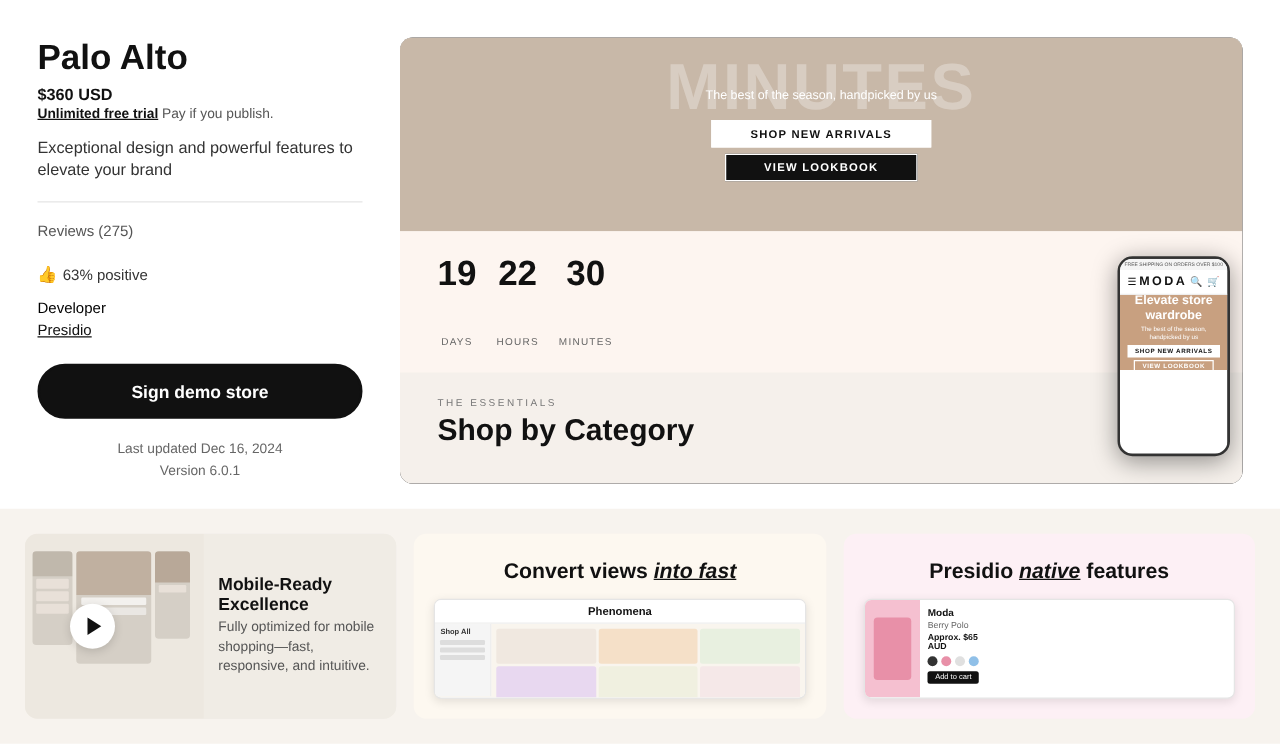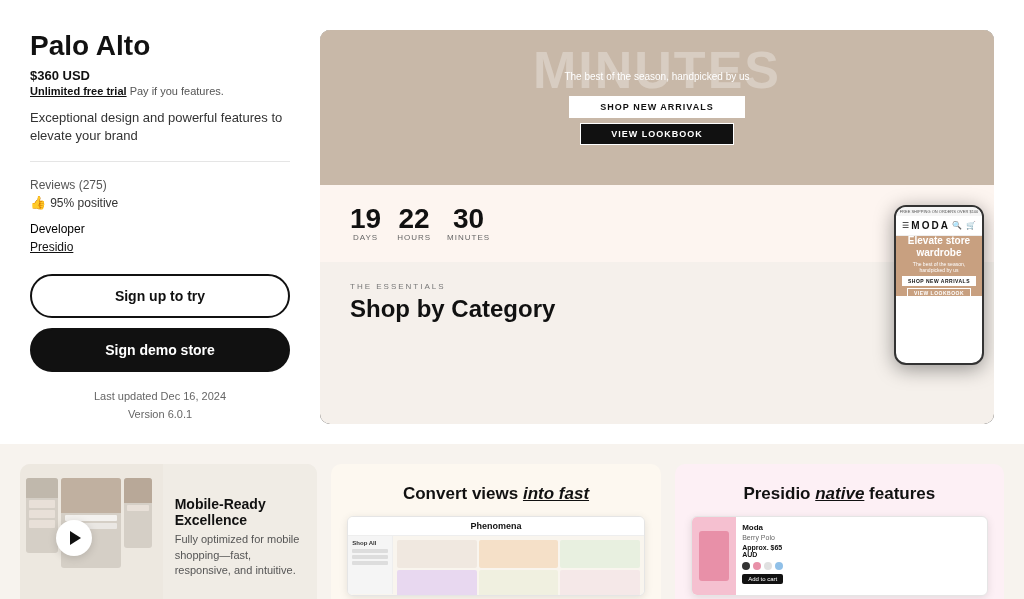--- a/index.html
+++ b/index.html
@@ -12,21 +12,21 @@
 
     
     .left-panel { width: 270px; flex-shrink: 0; padding-right: 10px; }
     .product-title { font-size: 28px; font-weight: 700; margin-bottom: 6px; }
     .product-price { font-size: 13px; font-weight: 600; color: #111; margin-bottom: 2px; }
     .free-trial-line { font-size: 11px; margin-bottom: 12px; }
     .free-trial-link { color: #111; text-decoration: underline; font-weight: 600; }
     .free-trial-text { color: #555; }
     .product-description { font-size: 13px; color: #333; margin-bottom: 16px; line-height: 1.4; border-bottom: 1px solid #e5e5e5; padding-bottom: 16px; }
     .reviews-section { margin-bottom: 12px; }
-    .reviews-label { font-size: 12px; color: #555; margin-bottom: 3px; }
+    .reviews-label { font-size: 12px; color: #555; margin-bottom: 20px; }
     .reviews-positive { font-size: 12px; color: #333; display: flex; align-items: center; gap: 4px; }
     .reviews-positive .thumb { font-size: 13px; }
     .developer-section { margin-bottom: 20px; }
     .developer-label { font-size: 12px; color: #000000; margin-bottom: 2px; }
     .developer-link { font-size: 12px; color: #111; text-decoration: underline; cursor: pointer; }
     .btn-signup { display: block; width: 100%; padding: 12px; border: 2px solid #111; border-radius: 30px; background: #fff; color: #111; font-size: 14px; font-weight: 600; cursor: pointer; text-align: center; margin-bottom: 10px; }
     .btn-demo { display: block; width: 100%; padding: 12px; border: 2px solid #111; border-radius: 30px; background: #111; color: #fff; font-size: 14px; font-weight: 600; cursor: pointer; text-align: center; margin-bottom: 16px; }
     .update-info { text-align: center; font-size: 11px; color: #666; line-height: 1.6; }
 
     
@@ -42,21 +42,21 @@
 
     
     .sale-banner { background: #fdf5f0; padding: 20px 30px; display: flex; align-items: center; gap: 20px; }
     .sale-left { flex: 1; }
     .sale-shop-before { font-size: 8px; letter-spacing: 1.5px; color: #555; text-transform: uppercase; margin-bottom: 4px; }
     .sale-headline { font-size: 18px; font-weight: 700; color: #111; margin-bottom: 8px; }
     .sale-shop-link { font-size: 8px; letter-spacing: 1px; text-transform: uppercase; text-decoration: underline; color: #111; cursor: pointer; }
     .sale-countdown { display: flex; gap: 16px; }
     .countdown-item { text-align: center; }
     .countdown-number { font-size: 28px; font-weight: 700; line-height: 1; }
-    .countdown-label { font-size: 8px; letter-spacing: 1px; text-transform: uppercase; color: #666; }
+    .countdown-label { font-size: 8px; letter-spacing: 1px; text-transform: uppercase; color: #666; margin-top: 36px; }
 
     
     .mobile-mockup { position: absolute; right: 10px; top: 20px; width: 90px; height: 160px; background: #111; border-radius: 12px; overflow: hidden; border: 2px solid #333; box-shadow: 0 4px 20px rgba(0,0,0,0.4); }
     .mobile-inner { background: #fff; height: 100%; overflow: hidden; }
     .mobile-nav { background: #fff; display: flex; align-items: center; justify-content: space-between; padding: 4px 6px; border-bottom: 1px solid #eee; }
     .mobile-nav-brand { font-size: 10px; font-weight: 800; letter-spacing: 2px; }
     .mobile-nav-icons { display: flex; gap: 4px; font-size: 8px; }
     .mobile-free-ship { background: #f5f5f5; font-size: 6px; padding: 2px 4px; text-align: center; color: #555; }
     .mobile-hero-img { background: #c8a888; height: 55px; display: flex; align-items: center; justify-content: center; position: relative; }
     .mobile-hero-text { font-size: 10px; font-weight: 800; color: #fff; text-align: center; line-height: 1.2; }
@@ -104,35 +104,34 @@
 
 <div class="page-wrapper">
 
   <div class="top-section">
 
     <div class="left-panel">
       <h1 class="product-title">Palo Alto</h1>
       <p class="product-price">$360 USD</p>
       <p class="free-trial-line">
         <span class="free-trial-link">Unlimited free trial</span>
-        <span class="free-trial-text"> Pay if you features.</span>
+        <span class="free-trial-text"> Pay if you publish.</span>
       </p>
       <p class="product-description">Exceptional design and powerful features to elevate your brand</p>
       <div class="reviews-section">
         <p class="reviews-label">Reviews (275)</p>
         <p class="reviews-positive">
           <span class="thumb">👍</span>
-          <span>95% positive</span>
+          <span>63% positive</span>
         </p>
       </div>
       <div class="developer-section">
         <p class="developer-label">Developer</p>
         <a class="developer-link" href="#">Presidio</a>
       </div>
-      <button class="btn-signup">Sign up to try</button>
       <button class="btn-demo">Sign demo store</button>
       <div class="update-info">
         <div>Last updated Dec 16, 2024</div>
         <div>Version 6.0.1</div>
       </div>
     </div>
 
     <div class="right-panel">
       <div class="preview-browser">
 

